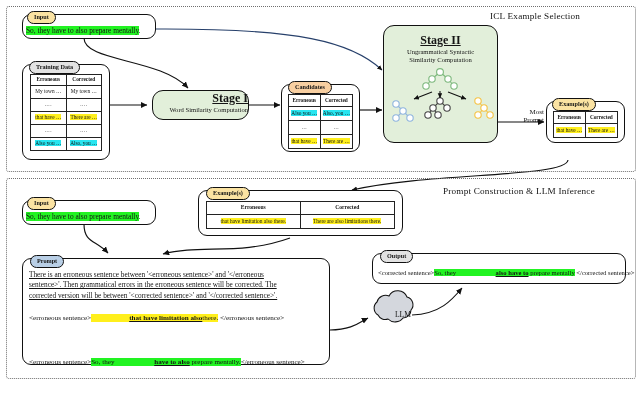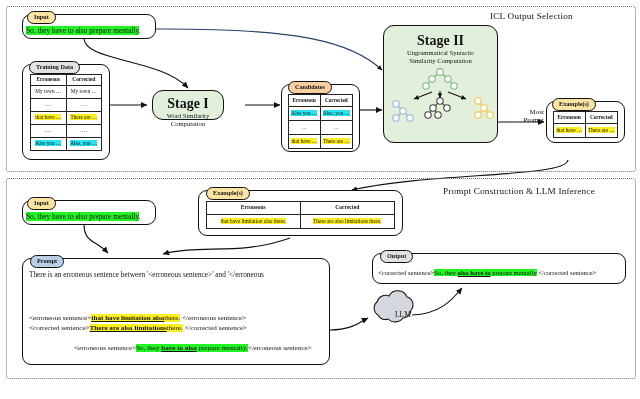--- a/index.html
+++ b/index.html
@@ -18,36 +18,36 @@
        padding:2.2px 6px 2.6px;white-space:nowrap;z-index:6;}
   .tab-yellow{background:#fbe3a2;}
   .tab-orange{background:#f8cfa1;}
   .tab-gray{background:#e2e2e2;}
   .tab-blue{background:#b9cfe6;}
 
   
   .hl-green{background:#22f322;}
   .hl-yellow{background:#ffef1c;}
   .hl-cyan{background:#27e5f0;}
-  .bu{font-weight:bold;text-decoration:underline;}
+  .bu{font-weight:bold;text-decoration:underline;padding-left:38px;}
 
   
   .sent{position:absolute;font-size:7.4px;white-space:nowrap;}
 
   
   .tbl{position:absolute;border-collapse:collapse;background:#fff;}
   .tbl td,.tbl th{border:0.9px solid #222;text-align:center;font-weight:normal;
      font-size:5.3px;padding:0;line-height:1;}
   .tbl th{font-weight:bold;font-size:5.3px;}
   .tbl .dots{color:#555;letter-spacing:.5px;}
 
   
   .gbox{position:absolute;border:1.3px solid #111;border-radius:11px;
         background:#e2efda;box-sizing:border-box;text-align:center;}
-  .gbox .t1{font-size:14px;font-weight:bold;}
+  .gbox .t1{font-size:12px;font-weight:bold;text-decoration:underline;}
   .gbox .t2{font-size:6.6px;line-height:1.15;}
 
   
   .lbl{position:absolute;font-size:7px;text-align:right;line-height:1.15;white-space:nowrap;}
 
   
   .ptext{position:absolute;font-size:7.3px;line-height:1.42;}
   .pmono{position:absolute;font-size:7.1px;line-height:1.55;white-space:nowrap;}
 
   svg.wires{position:absolute;left:0;top:0;width:640px;height:399px;overflow:visible;}
@@ -87,21 +87,21 @@
     <path d="M84,224 C84,243 96,240 108,253" fill="none" stroke="#111" stroke-width="1.15" marker-end="url(#ah)"></path>
 
     <path d="M290,238 C240,256 200,244 163,254" fill="none" stroke="#111" stroke-width="1.15" marker-end="url(#ah)"></path>
 
     <path d="M330,330 C352,330 360,322 368,318" fill="none" stroke="#111" stroke-width="1.15" marker-end="url(#ah)"></path>
 
     <path d="M412,315 C440,314 452,300 462,288" fill="none" stroke="#111" stroke-width="1.15" marker-end="url(#ah)"></path>
   </svg>
 
   <div class="panel" style="left:6px;top:6px;width:628px;height:164px;"></div>
-  <div class="panel-title" style="left:490px;top:11px;">ICL Output Selection</div>
+  <div class="panel-title" style="left:490px;top:11px;">ICL Example Selection</div>
 
   <div class="rbox" style="left:22px;top:14px;width:134px;height:25px;"></div>
   <div class="tab tab-yellow" style="left:27px;top:11px;">Input</div>
   <div class="sent" style="left:26px;top:26px;"><span class="hl-green">So, they have to also prepare mentally</span><span>.</span></div>
 
   <div class="rbox" style="left:22px;top:64px;width:88px;height:96px;"></div>
   <div class="tab tab-gray" style="left:29px;top:61px;">Training Data</div>
   <table class="tbl" style="left:30px;top:74px;width:72px;">
     <tbody>
         <tr>
@@ -124,21 +124,21 @@
       <td class="dots" style="height:12px;"><span>….</span></td>
       <td class="dots"><span>….</span></td>
     </tr>
     <tr>
       <td style="height:12px;"><span class="hl-cyan">Also you …</span></td>
       <td><span class="hl-cyan">Also, you …</span></td>
     </tr>
   </tbody>
     </table>
 
-  <div class="gbox" style="left:152px;top:90px;width:72px;height:30px;padding-top:5px;">
+  <div class="gbox" style="left:152px;top:90px;width:97px;height:30px;text-align:right;">
     <div class="t1">Stage I</div>
     <div class="t2">Word Similarity Computation</div>
   </div>
 
   <div class="rbox" style="left:281px;top:84px;width:79px;height:68px;"></div>
   <div class="tab tab-orange" style="left:288px;top:81px;">Candidates</div>
   <table class="tbl" style="left:288px;top:94px;width:65px;">
     <tbody>
         <tr>
       <th style="width:32px;height:11px;">Erroneous</th>
@@ -250,31 +250,30 @@
     </tr>
     <tr>
       <td style="height:13px;"><span class="hl-yellow" style="font-size:5.4px;">that have limitation also there.</span></td>
       <td><span class="hl-yellow" style="font-size:5.4px;">There are also limitations there.</span></td>
     </tr>
   </tbody>
     </table>
 
   <div class="rbox" style="left:22px;top:258px;width:308px;height:107px;"></div>
   <div class="tab tab-blue" style="left:30px;top:255px;">Prompt</div>
-  <div class="ptext" style="left:29px;top:270px;width:294px;">
+  <div class="ptext" style="left:29px;top:270px;width:294px;text-decoration:underline;">
     <div>There is an erroneous sentence between '&lt;erroneous sentence&gt;' and '&lt;/erroneous </div>
+    <div>sentence&gt;'. Then grammatical errors in the erroneous sentence will be corrected. The </div>
+    <div>corrected version will be between '&lt;corrected sentence&gt;' and '&lt;/corrected sentence&gt;'.</div>
   </div>
 
   <div class="pmono" style="left:29px;top:313px;">
     <span>&lt;erroneous sentence&gt;</span><span class="hl-yellow"><span class="bu">that have limitation also</span><span>there.</span></span> <span>&lt;/erroneous sentence&gt;</span>
   </div>
-  <div class="pmono" style="left:29px;top:323px;">
-    <span>&lt;corrected sentence&gt;</span><span class="hl-yellow"><span class="bu">There are also limitations</span><span>there.</span></span> <span>&lt;/corrected sentence&gt;</span>
-  </div>
-  <div class="pmono" style="left:29px;top:343px;margin-left:45px;">
+  <div class="pmono" style="left:29px;top:357px;">
     <span>&lt;erroneous sentence&gt;</span><span class="hl-green"><span>So, they </span><span class="bu">have to also</span><span> prepare mentally.</span></span><span>&lt;/erroneous sentence&gt;</span>
   </div>
 
   <svg class="wires" viewBox="0 0 640 399">
     <g transform="translate(368,298)">
       <path d="M10,17 a8,8 0 0,1 -1,-13 a9,9 0 0,1 12,-6 a10,10 0 0,1 18,1
                a8,8 0 0,1 4,13 a8,8 0 0,1 -8,8 a10,10 0 0,1 -15,1 a8,8 0 0,1 -10,-4 z" fill="#d4d7dd" stroke="#111" stroke-width="1.05"></path>
     </g>
   </svg>
   <div class="lbl" style="left:371px;top:311px;width:40px;font-size:7.6px;">LLM</div>

